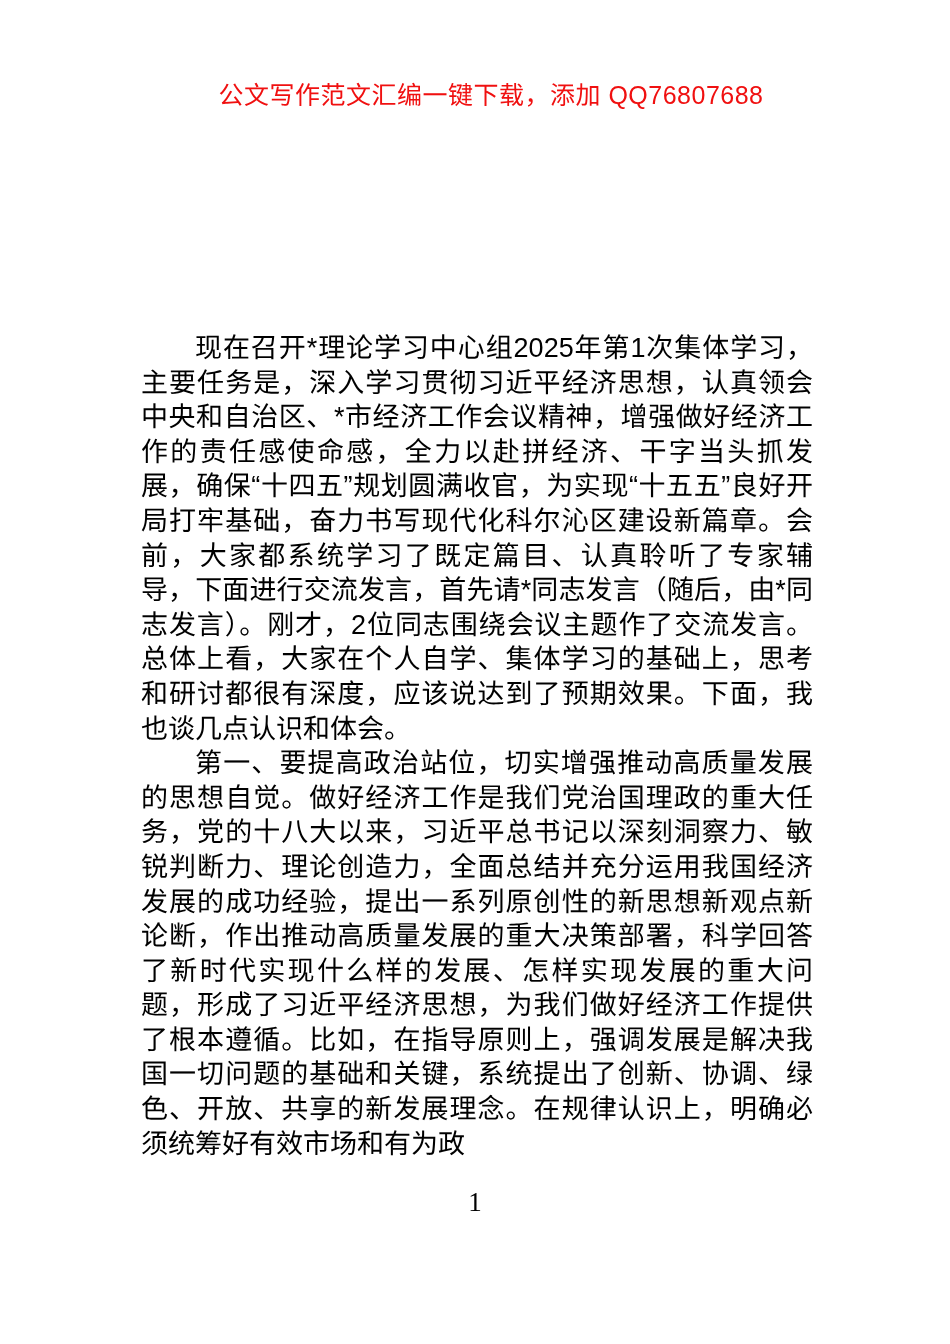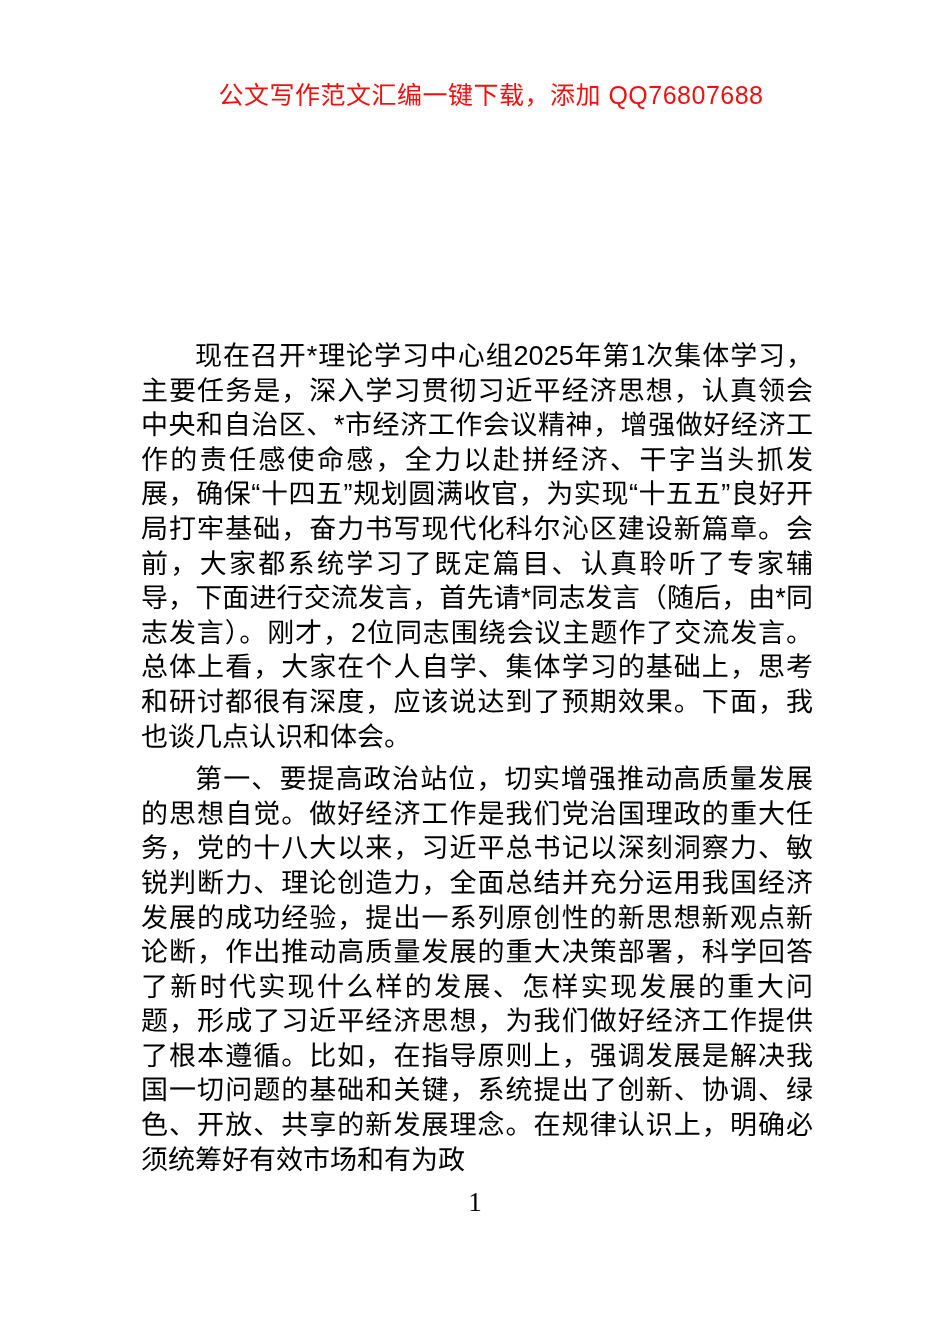--- a/index.html
+++ b/index.html
@@ -47,21 +47,20 @@
     line-height: 34.6px;
     text-align: justify;
     color: #000000;
   }
   .doc-body p {
     margin: 0;
     padding: 0;
   }
   .doc-body p.indent {
     text-indent: 2em;
-    margin-top: 8px;
   }
   .page-number {
     position: absolute;
     top: 1186px;
     left: 0;
     width: 100%;
     text-align: center;
     font-family: "Liberation Serif", "DejaVu Serif", serif;
     font-size: 27px;
     line-height: 32px;

